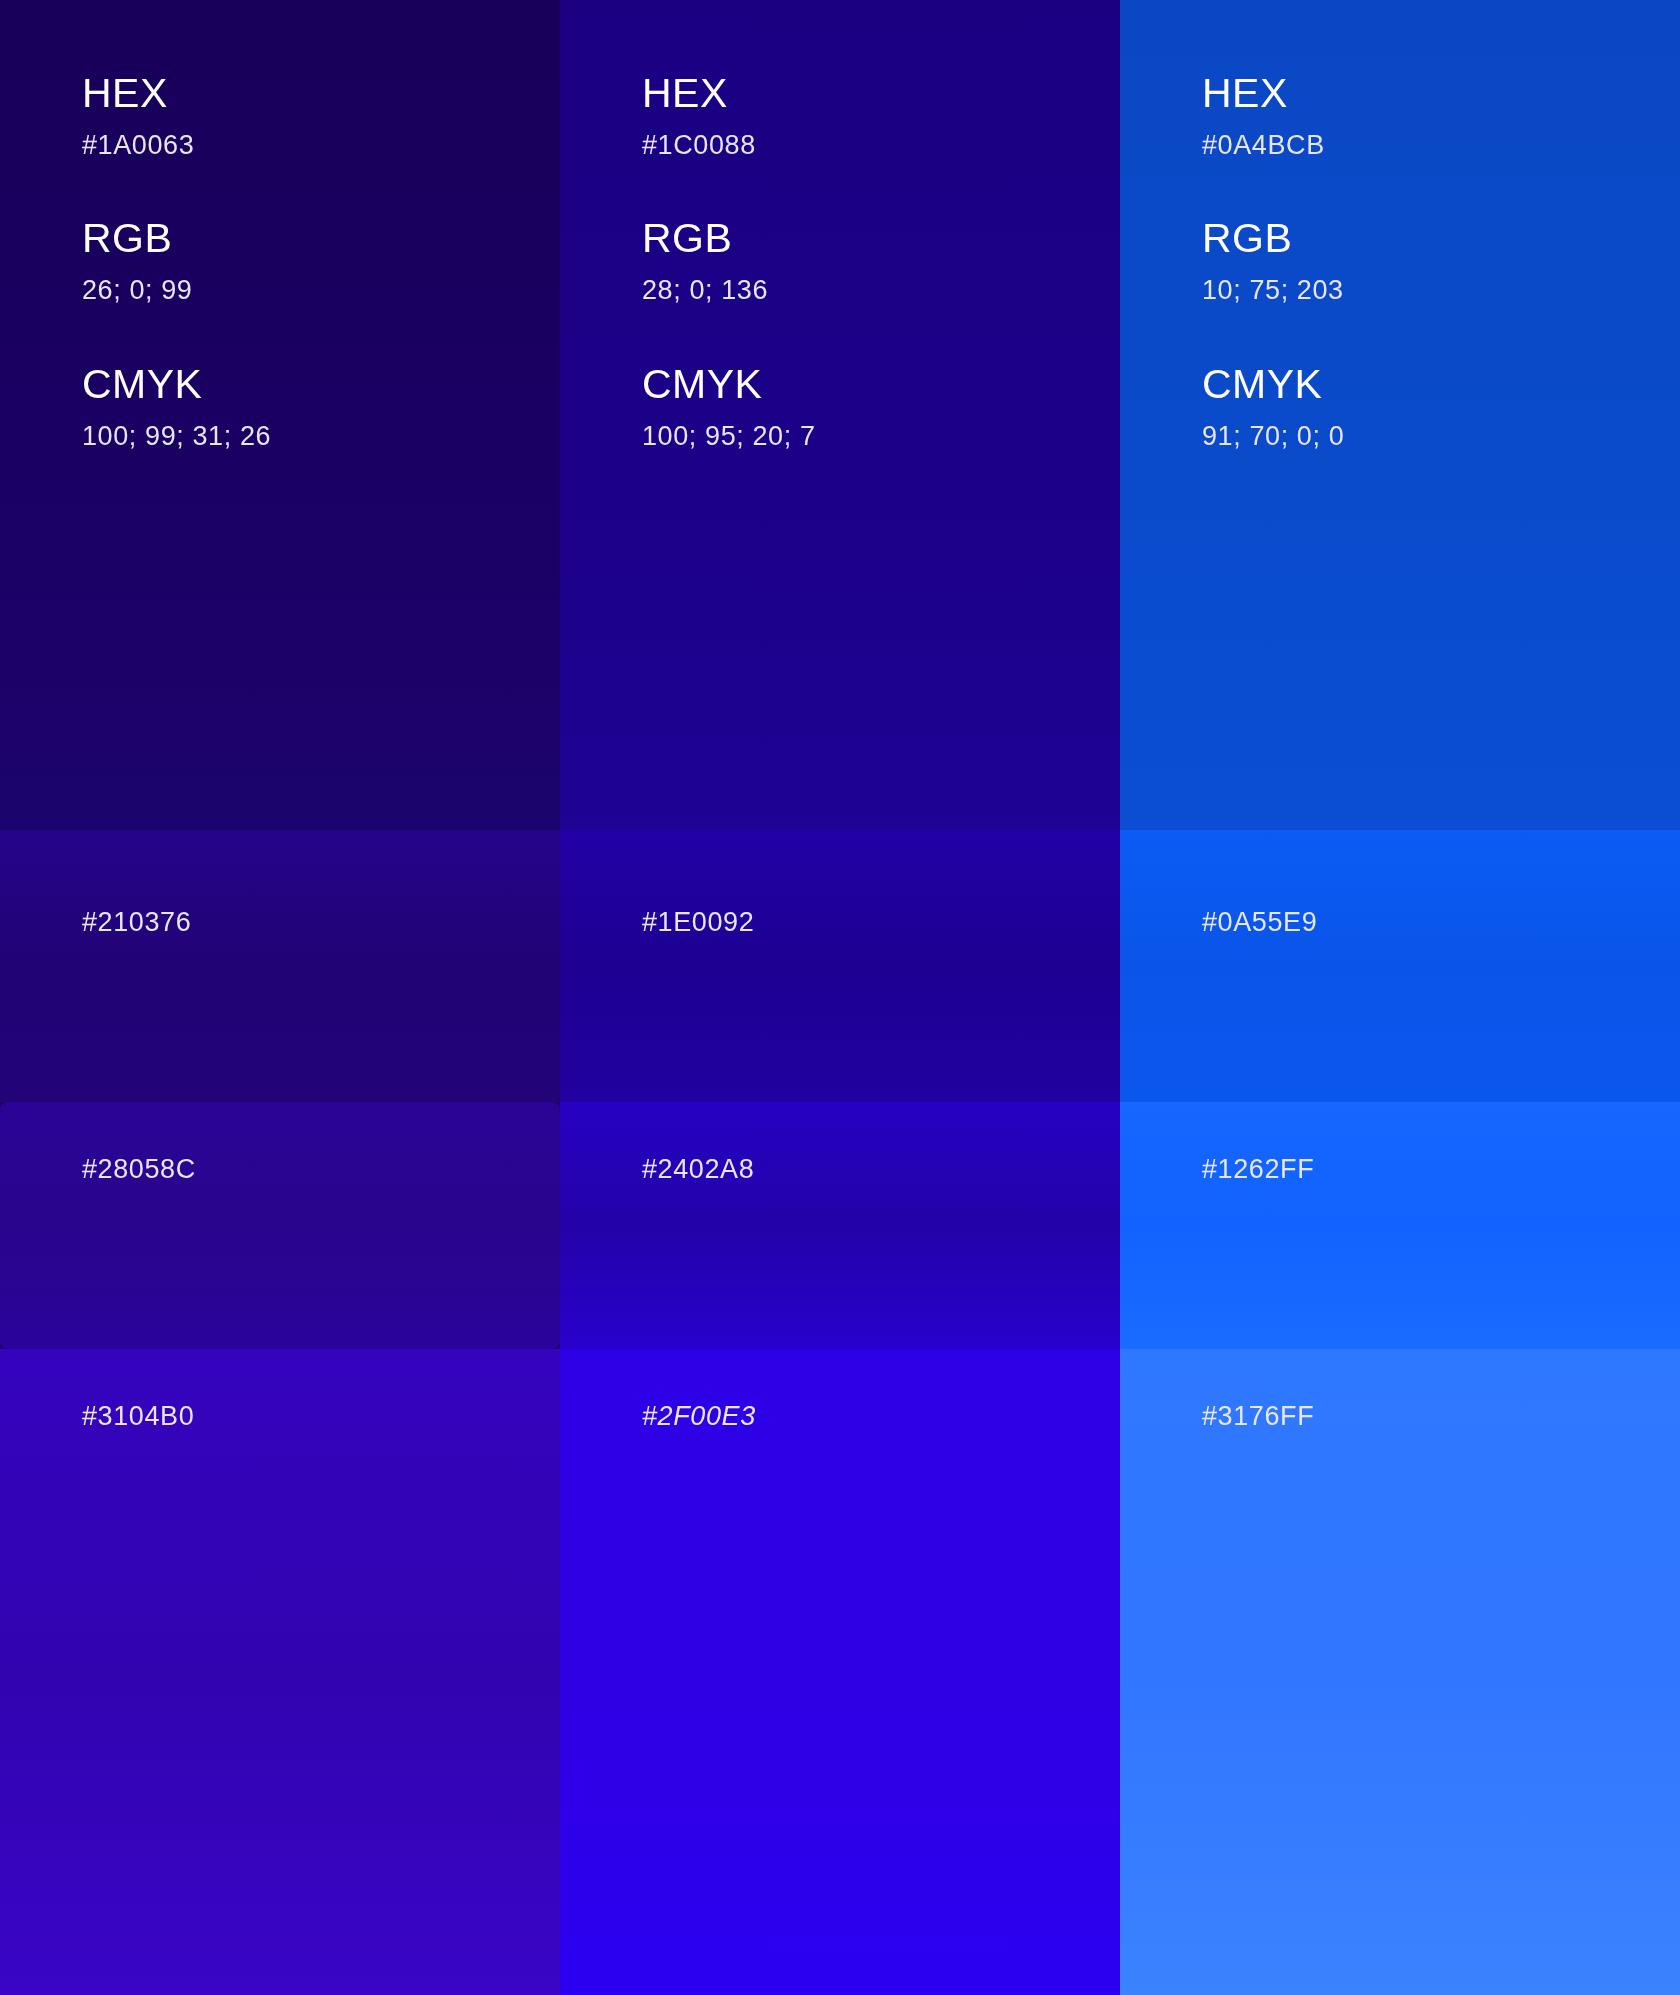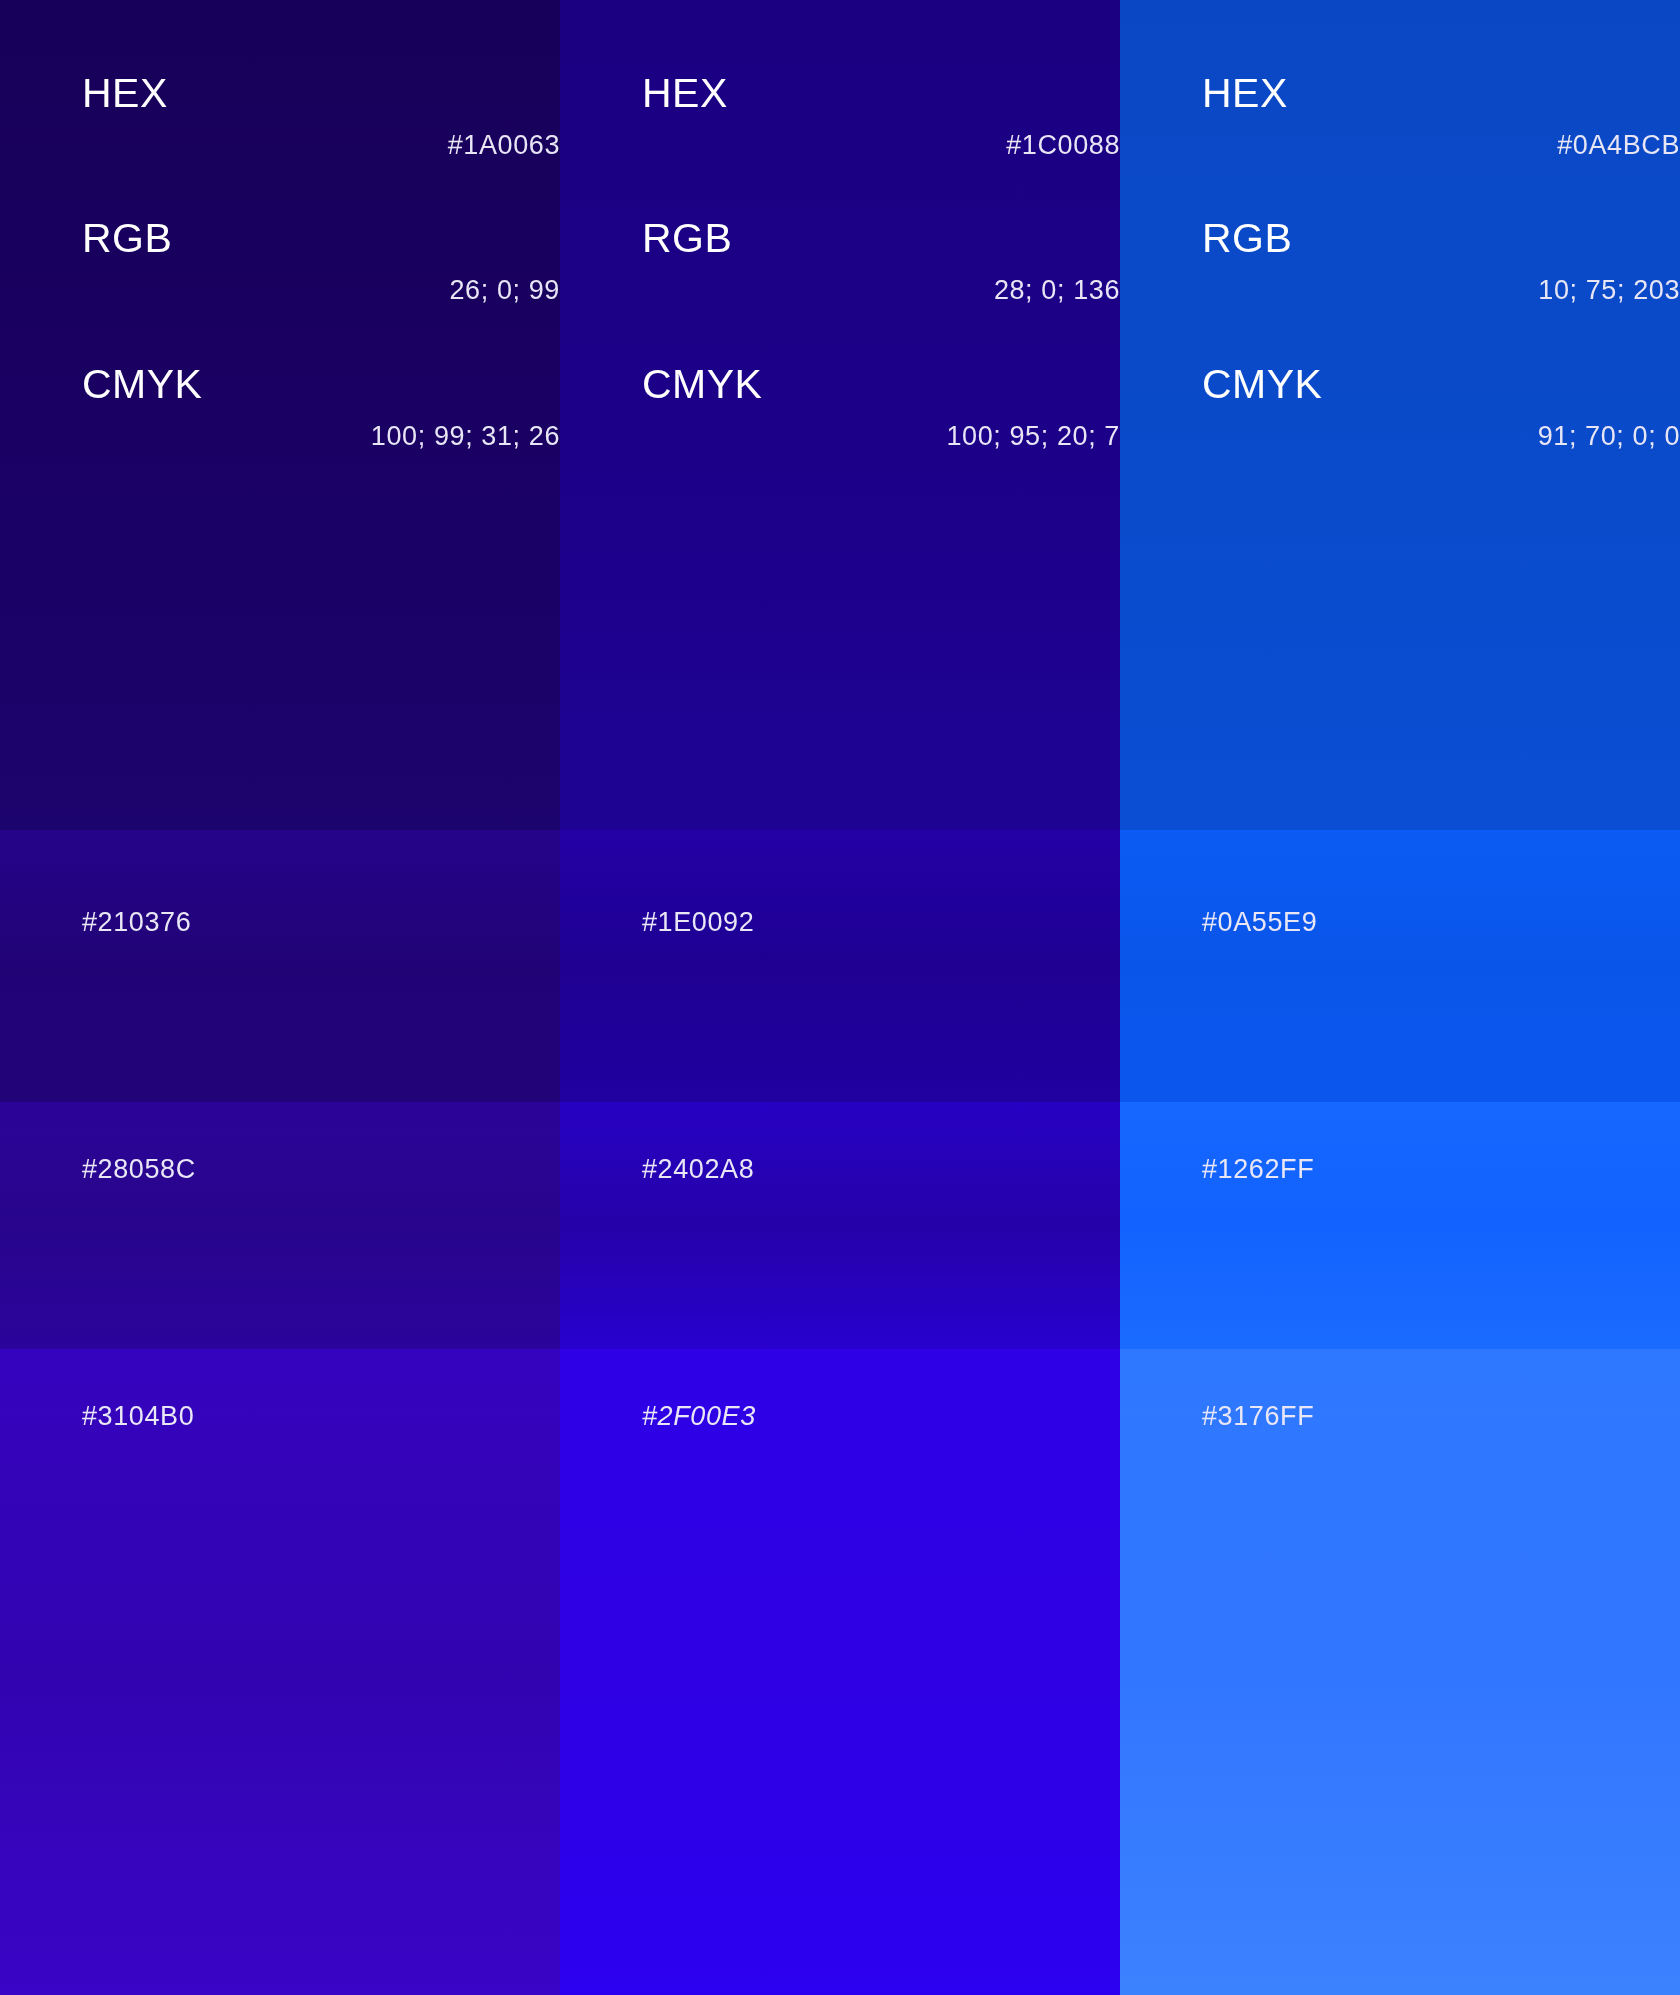--- a/index.html
+++ b/index.html
@@ -42,21 +42,20 @@
     color:#ffffff;
     line-height:1.05;
     margin-bottom:14px;
   }
   .spec-value {
     font-size:27px;
     font-weight:300;
     letter-spacing:0.6px;
     color:#e8e6f5;
     line-height:1.2;
-    text-align:right;
   }
 
   
   .swatch {
     position:relative;
     overflow:hidden;
   }
   .swatch-2 { height:272px; }
   .swatch-3 { height:247px; }
   .swatch-4 { height:646px; }
@@ -93,21 +92,21 @@
         </div>
         <div class="spec-group">
           <div class="spec-label">CMYK</div>
           <div class="spec-value">100; 99; 31; 26</div>
         </div>
       </div>
     </div>
     <div class="swatch swatch-2" id="sw-1-0" style="background: linear-gradient(rgb(38, 4, 138) 0%, rgb(33, 3, 118) 50%, rgb(35, 4, 120) 100%);">
       <div class="swatch-label">#210376</div>
     </div>
-    <div class="swatch swatch-3" id="sw-1-1" style="background: linear-gradient(rgb(43, 4, 151) 0%, rgb(40, 5, 140) 50%, rgb(42, 4, 155) 100%);">
+    <div class="swatch swatch-3" id="sw-1-1" style="background: linear-gradient(rgb(43, 4, 151) 0%, rgb(40, 5, 140) 50%, rgb(42, 4, 155) 100%); border-radius: 8px;">
       <div class="swatch-label">#28058C</div>
     </div>
     <div class="swatch swatch-4" id="sw-1-2" style="background: linear-gradient(rgb(53, 3, 190) 0%, rgb(49, 4, 176) 50%, rgb(58, 5, 198) 100%); padding-left: 12px;">
       <div class="swatch-label">#3104B0</div>
     </div>
   </div>
 
   <div class="column">
     <div class="hero" id="hero-2" style="background: linear-gradient(rgb(27, 0, 130) 0%, rgb(28, 0, 136) 55%, rgb(30, 3, 148) 100%);">
       <div class="hero-inner">

